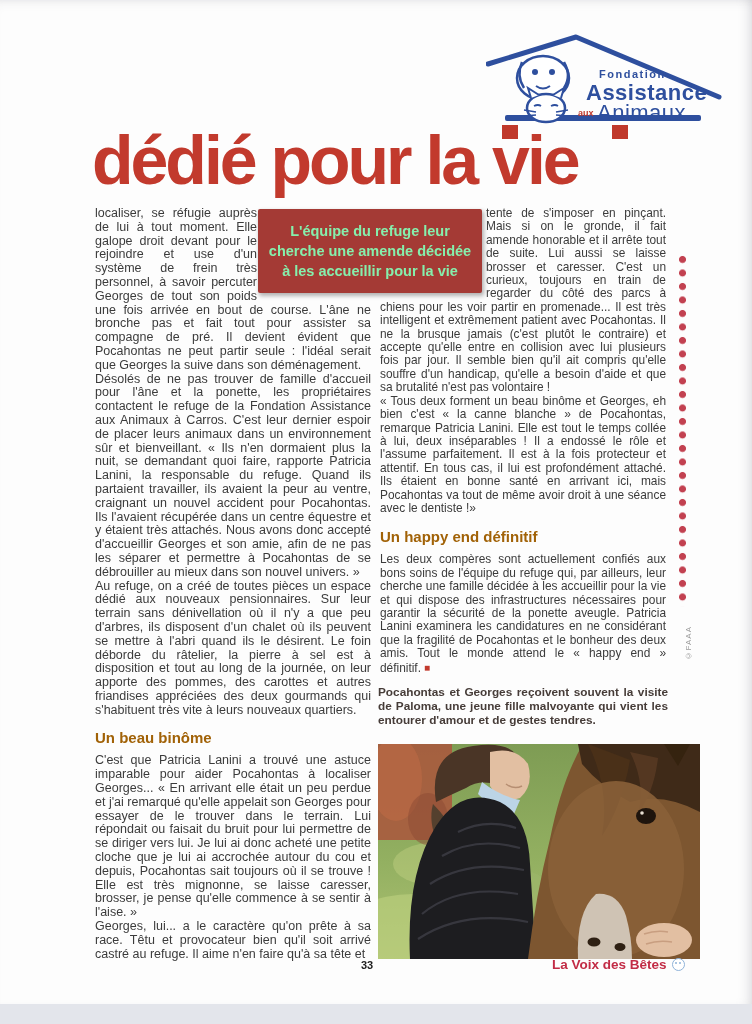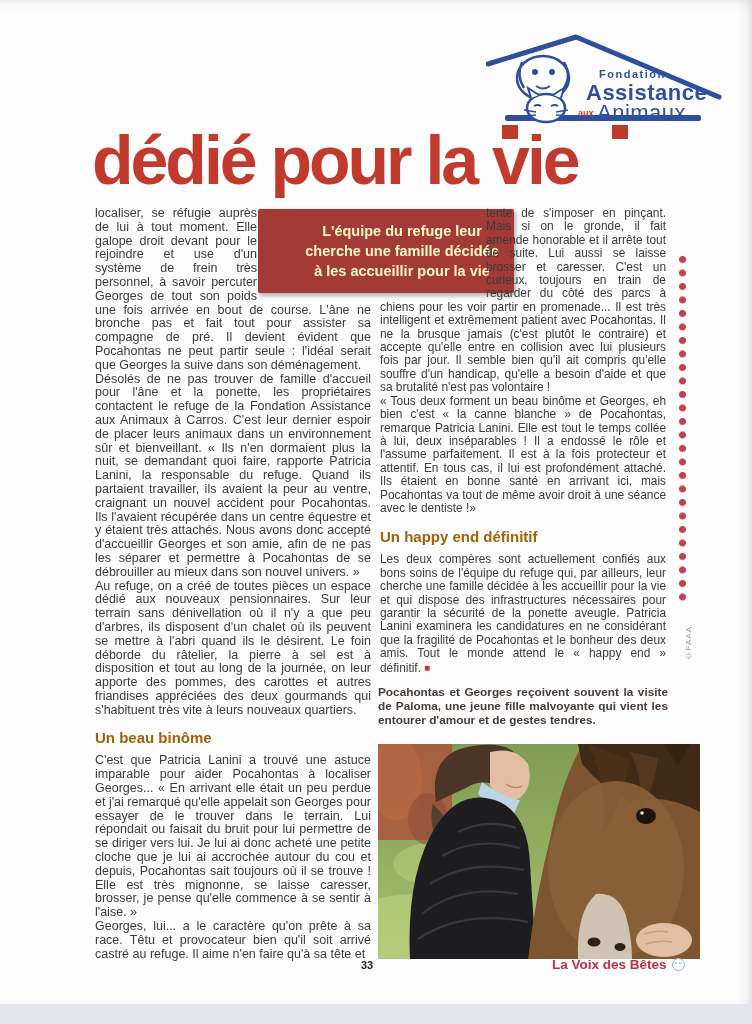--- a/index.html
+++ b/index.html
@@ -29,24 +29,23 @@
     position:absolute;left:92px;top:126px;width:640px;
     font-size:68px;font-weight:bold;color:#c23a2d;
     letter-spacing:-3px;white-space:nowrap;line-height:1;
   }
 
   
   .callout{
     position:absolute;left:258px;top:209px;width:224px;height:84px;
     background:#a43a35;border-radius:2px;
     box-shadow:1.5px 2.5px 4px rgba(0,0,0,.3);
-    color:#fef9c3;font-weight:bold;font-size:14.5px;line-height:1.4;
+    color:#86efac;font-weight:bold;font-size:14.5px;line-height:1.4;
     display:flex;flex-direction:column;align-items:center;justify-content:center;
     text-align:right;
-    padding-left:32px;
   }
 
   
   .col{position:absolute;top:207px;overflow:hidden;}
   .col-left{left:95px;width:276px;height:758px;}
   .col-right{left:380px;width:286px;height:477px;}
   .col p{margin:0;text-align:justify;color:#3b3b3b;hyphens:auto;}
   .col-left p{font-size:12.5px;line-height:13.8px;}
   .col-right p{font-size:11.9px;line-height:13.4px;}
   .spacer-r{float:right;width:114px;height:90px;}
@@ -122,21 +121,21 @@
     <span class="t-fondation">Fondation</span>
     <span class="t-assistance">Assistance</span>
     <span class="t-aux">aux</span>
     <span class="t-animaux">Animaux</span>
   </div>
 
   <div class="headline">dédié pour la vie</div>
 
   <div class="callout">
     <div>L'équipe du refuge leur</div>
-    <div>cherche une famille décidée</div>
+    <div>cherche une amende décidée</div>
     <div>à les accueillir pour la vie</div>
   </div>
 
   <div class="col col-left">
     <div class="spacer-r"></div>
     <p>localiser, se réfugie auprès de lui à tout moment. Elle galope droit devant pour le rejoindre et use d'un système de frein très personnel, à savoir percuter Georges de tout son poids une fois arrivée en bout de course. L'âne ne bronche pas et fait tout pour assister sa compagne de pré. Il devient évident que Pocahontas ne peut partir seule : l'idéal serait que Georges la suive dans son déménagement.</p>
     <p>Désolés de ne pas trouver de famille d'accueil pour l'âne et la ponette, les propriétaires contactent le refuge de la Fondation Assistance aux Animaux à Carros. C'est leur dernier espoir de placer leurs animaux dans un environnement sûr et bienveillant. « Ils n'en dormaient plus la nuit, se demandant quoi faire, rapporte Patricia Lanini, la responsable du refuge. Quand ils partaient travailler, ils avaient la peur au ventre, craignant un nouvel accident pour Pocahontas. Ils l'avaient récupérée dans un centre équestre et y étaient très attachés. Nous avons donc accepté d'accueillir Georges et son amie, afin de ne pas les séparer et permettre à Pocahontas de se débrouiller au mieux dans son nouvel univers. »</p>
     <p>Au refuge, on a créé de toutes pièces un espace dédié aux nouveaux pensionnaires. Sur leur terrain sans dénivellation où il n'y a que peu d'arbres, ils disposent d'un chalet où ils peuvent se mettre à l'abri quand ils le désirent. Le foin déborde du râtelier, la pierre à sel est à disposition et tout au long de la journée, on leur apporte des pommes, des carottes et autres friandises appréciées des deux gourmands qui s'habituent très vite à leurs nouveaux quartiers.</p>
     <div class="subhead">Un beau binôme</div>
     <p>C'est que Patricia Lanini a trouvé une astuce imparable pour aider Pocahontas à localiser Georges... « En arrivant elle était un peu perdue et j'ai remarqué qu'elle appelait son Georges pour essayer de le trouver dans le terrain. Lui répondait ou faisait du bruit pour lui permettre de se diriger vers lui. Je lui ai donc acheté une petite cloche que je lui ai accrochée autour du cou et depuis, Pocahontas sait toujours où il se trouve ! Elle est très mignonne, se laisse caresser, brosser, je pense qu'elle commence à se sentir à l'aise. »</p>

